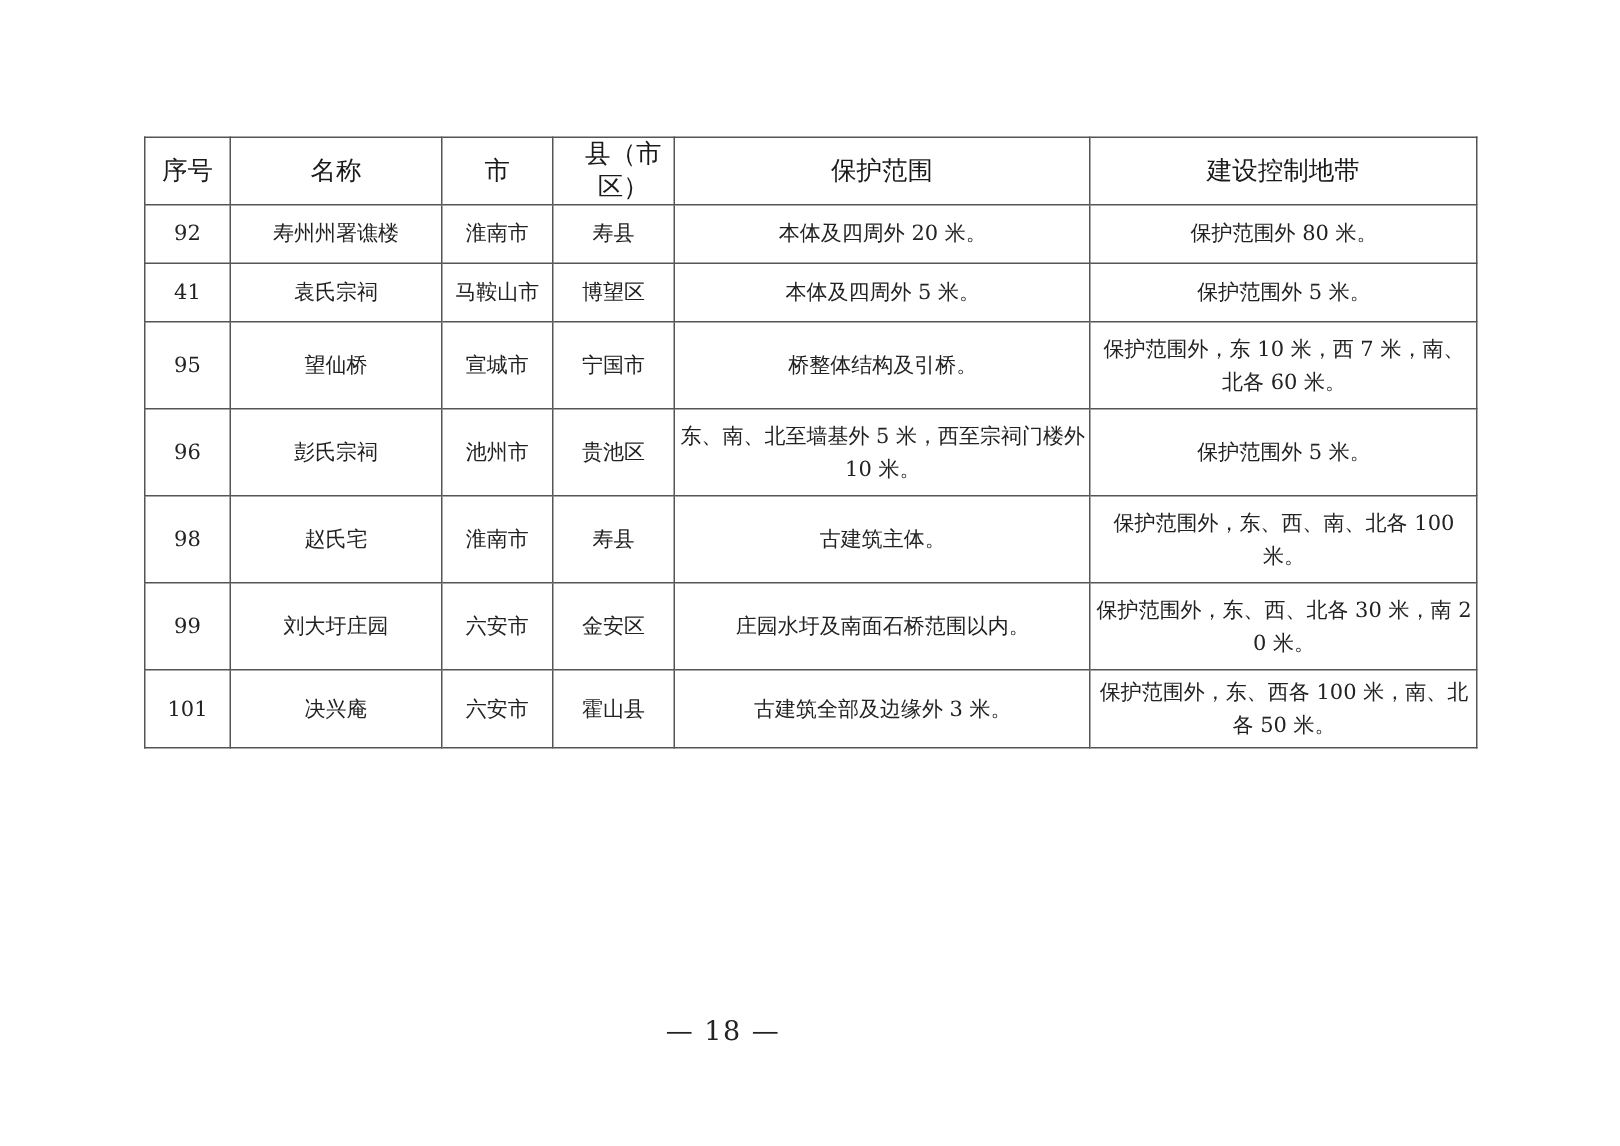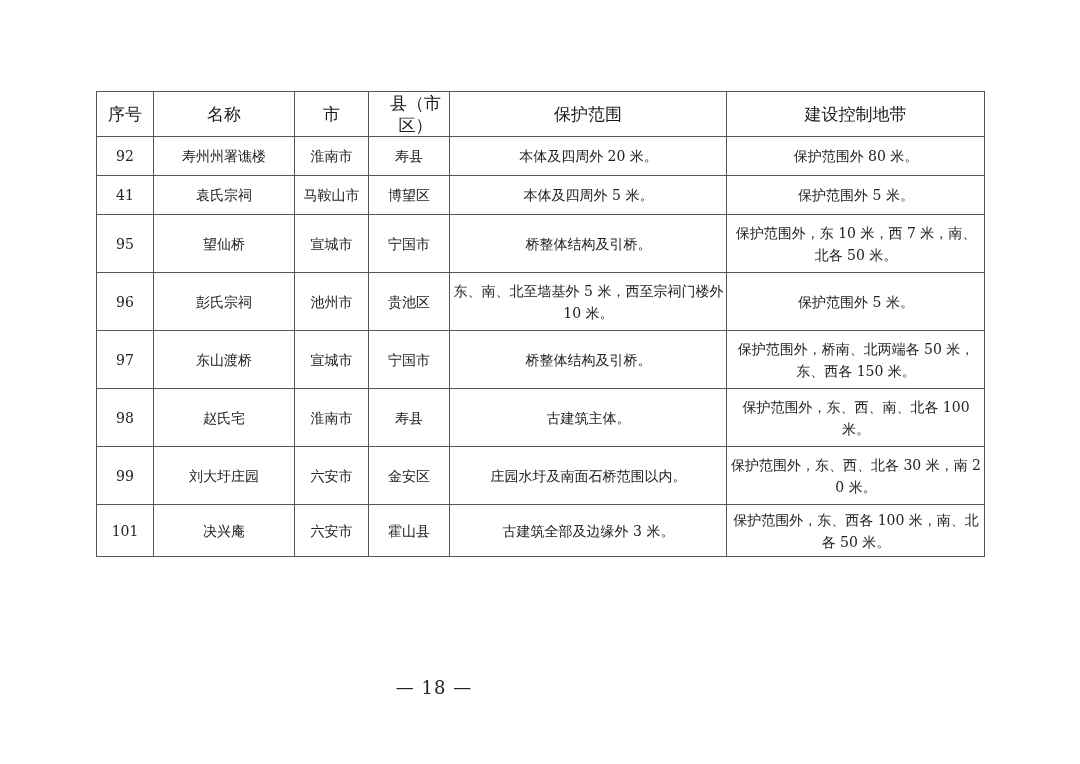--- a/index.html
+++ b/index.html
@@ -63,20 +63,21 @@
   tr.row-last td { height: 51px; }
   .page-number {
     position: absolute;
     left: 0;
     width: 868px;
     top: 677px;
     text-align: center;
     font-size: 18px;
     color: #222222;
     letter-spacing: 1px;
+    padding-left: 48px;
   }
 </style>
 </head>
 <body>
 
 <div class="page">
   <table class="heritage">
     <colgroup>
       <col style="width:57px">
       <col style="width:141px">
@@ -111,37 +112,29 @@
         <td class="c">博望区</td>
         <td class="l">本体及四周外 5 米。</td>
         <td class="l">保护范围外 5 米。</td>
       </tr>
       <tr class="row-tall">
         <td class="c">95</td>
         <td class="c">望仙桥</td>
         <td class="c">宣城市</td>
         <td class="c">宁国市</td>
         <td class="l">桥整体结构及引桥。</td>
-        <td class="l">保护范围外，东 10 米，西 7 米，南、北各 50 米。</td>
+        <td class="l">保护范围外，东 10 米，西 7 米，南、北各 60 米。</td>
       </tr>
       <tr class="row-tall">
         <td class="c">96</td>
         <td class="c">彭氏宗祠</td>
         <td class="c">池州市</td>
         <td class="c">贵池区</td>
         <td class="l">东、南、北至墙基外 5 米，西至宗祠门楼外 10 米。</td>
         <td class="l">保护范围外 5 米。</td>
-      </tr>
-      <tr class="row-tall">
-        <td class="c">97</td>
-        <td class="c">东山渡桥</td>
-        <td class="c">宣城市</td>
-        <td class="c">宁国市</td>
-        <td class="l">桥整体结构及引桥。</td>
-        <td class="l">保护范围外，桥南、北两端各 50 米，东、西各 150 米。</td>
       </tr>
       <tr class="row-tall">
         <td class="c">98</td>
         <td class="c">赵氏宅</td>
         <td class="c">淮南市</td>
         <td class="c">寿县</td>
         <td class="l">古建筑主体。</td>
         <td class="l">保护范围外，东、西、南、北各 100 米。</td>
       </tr>
       <tr class="row-tall">

